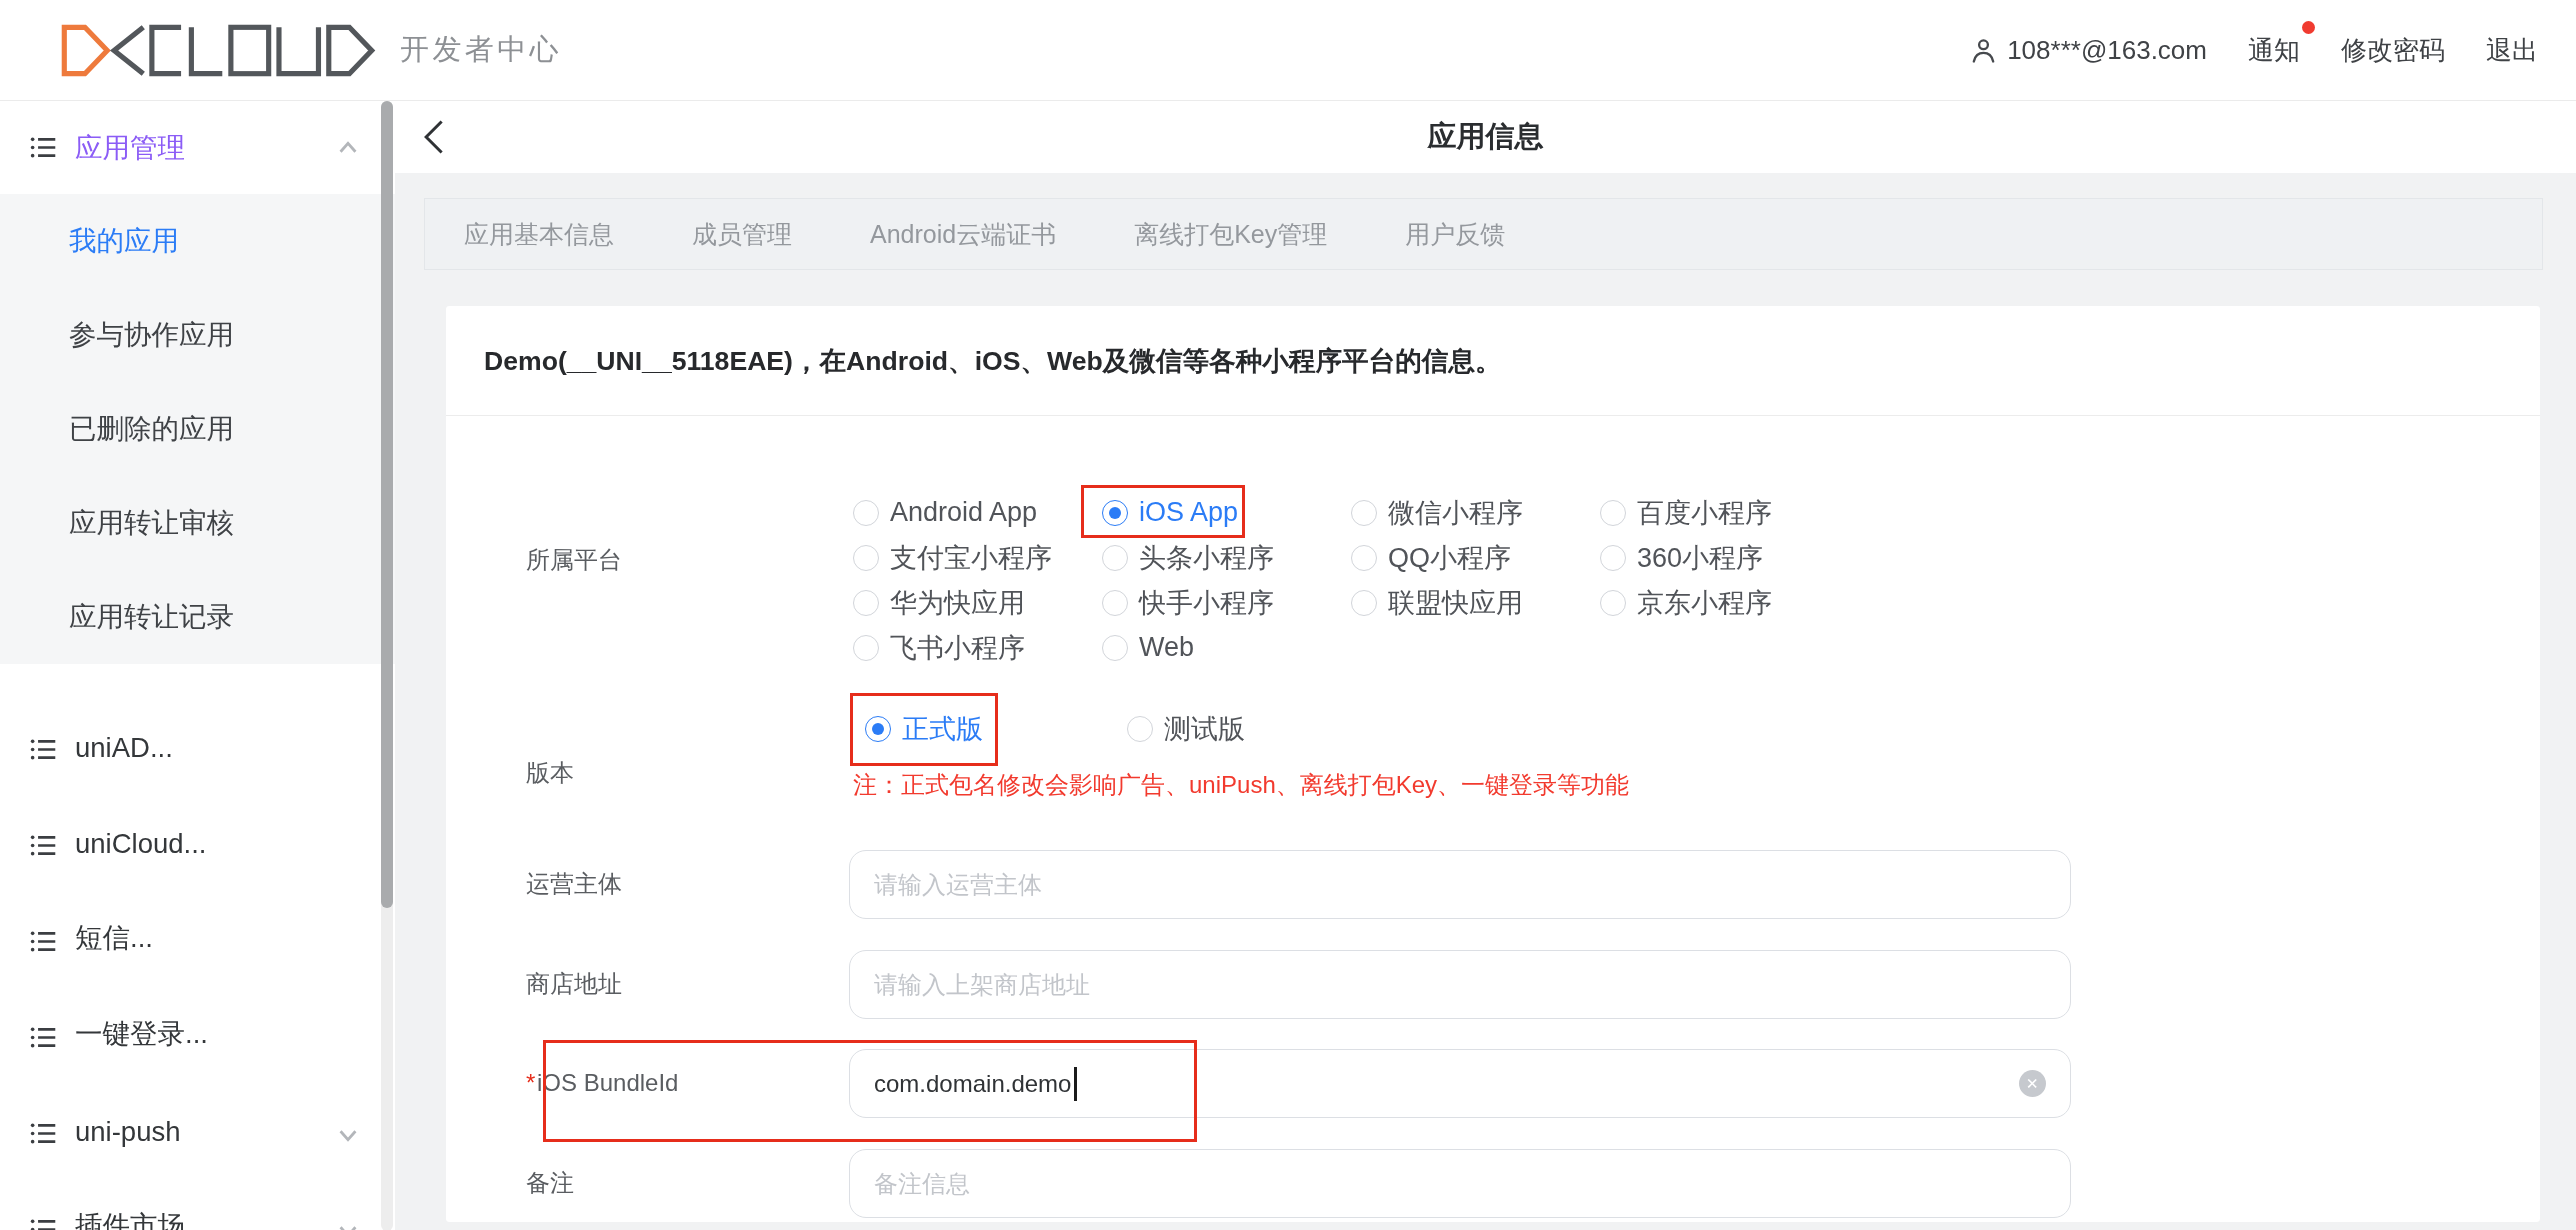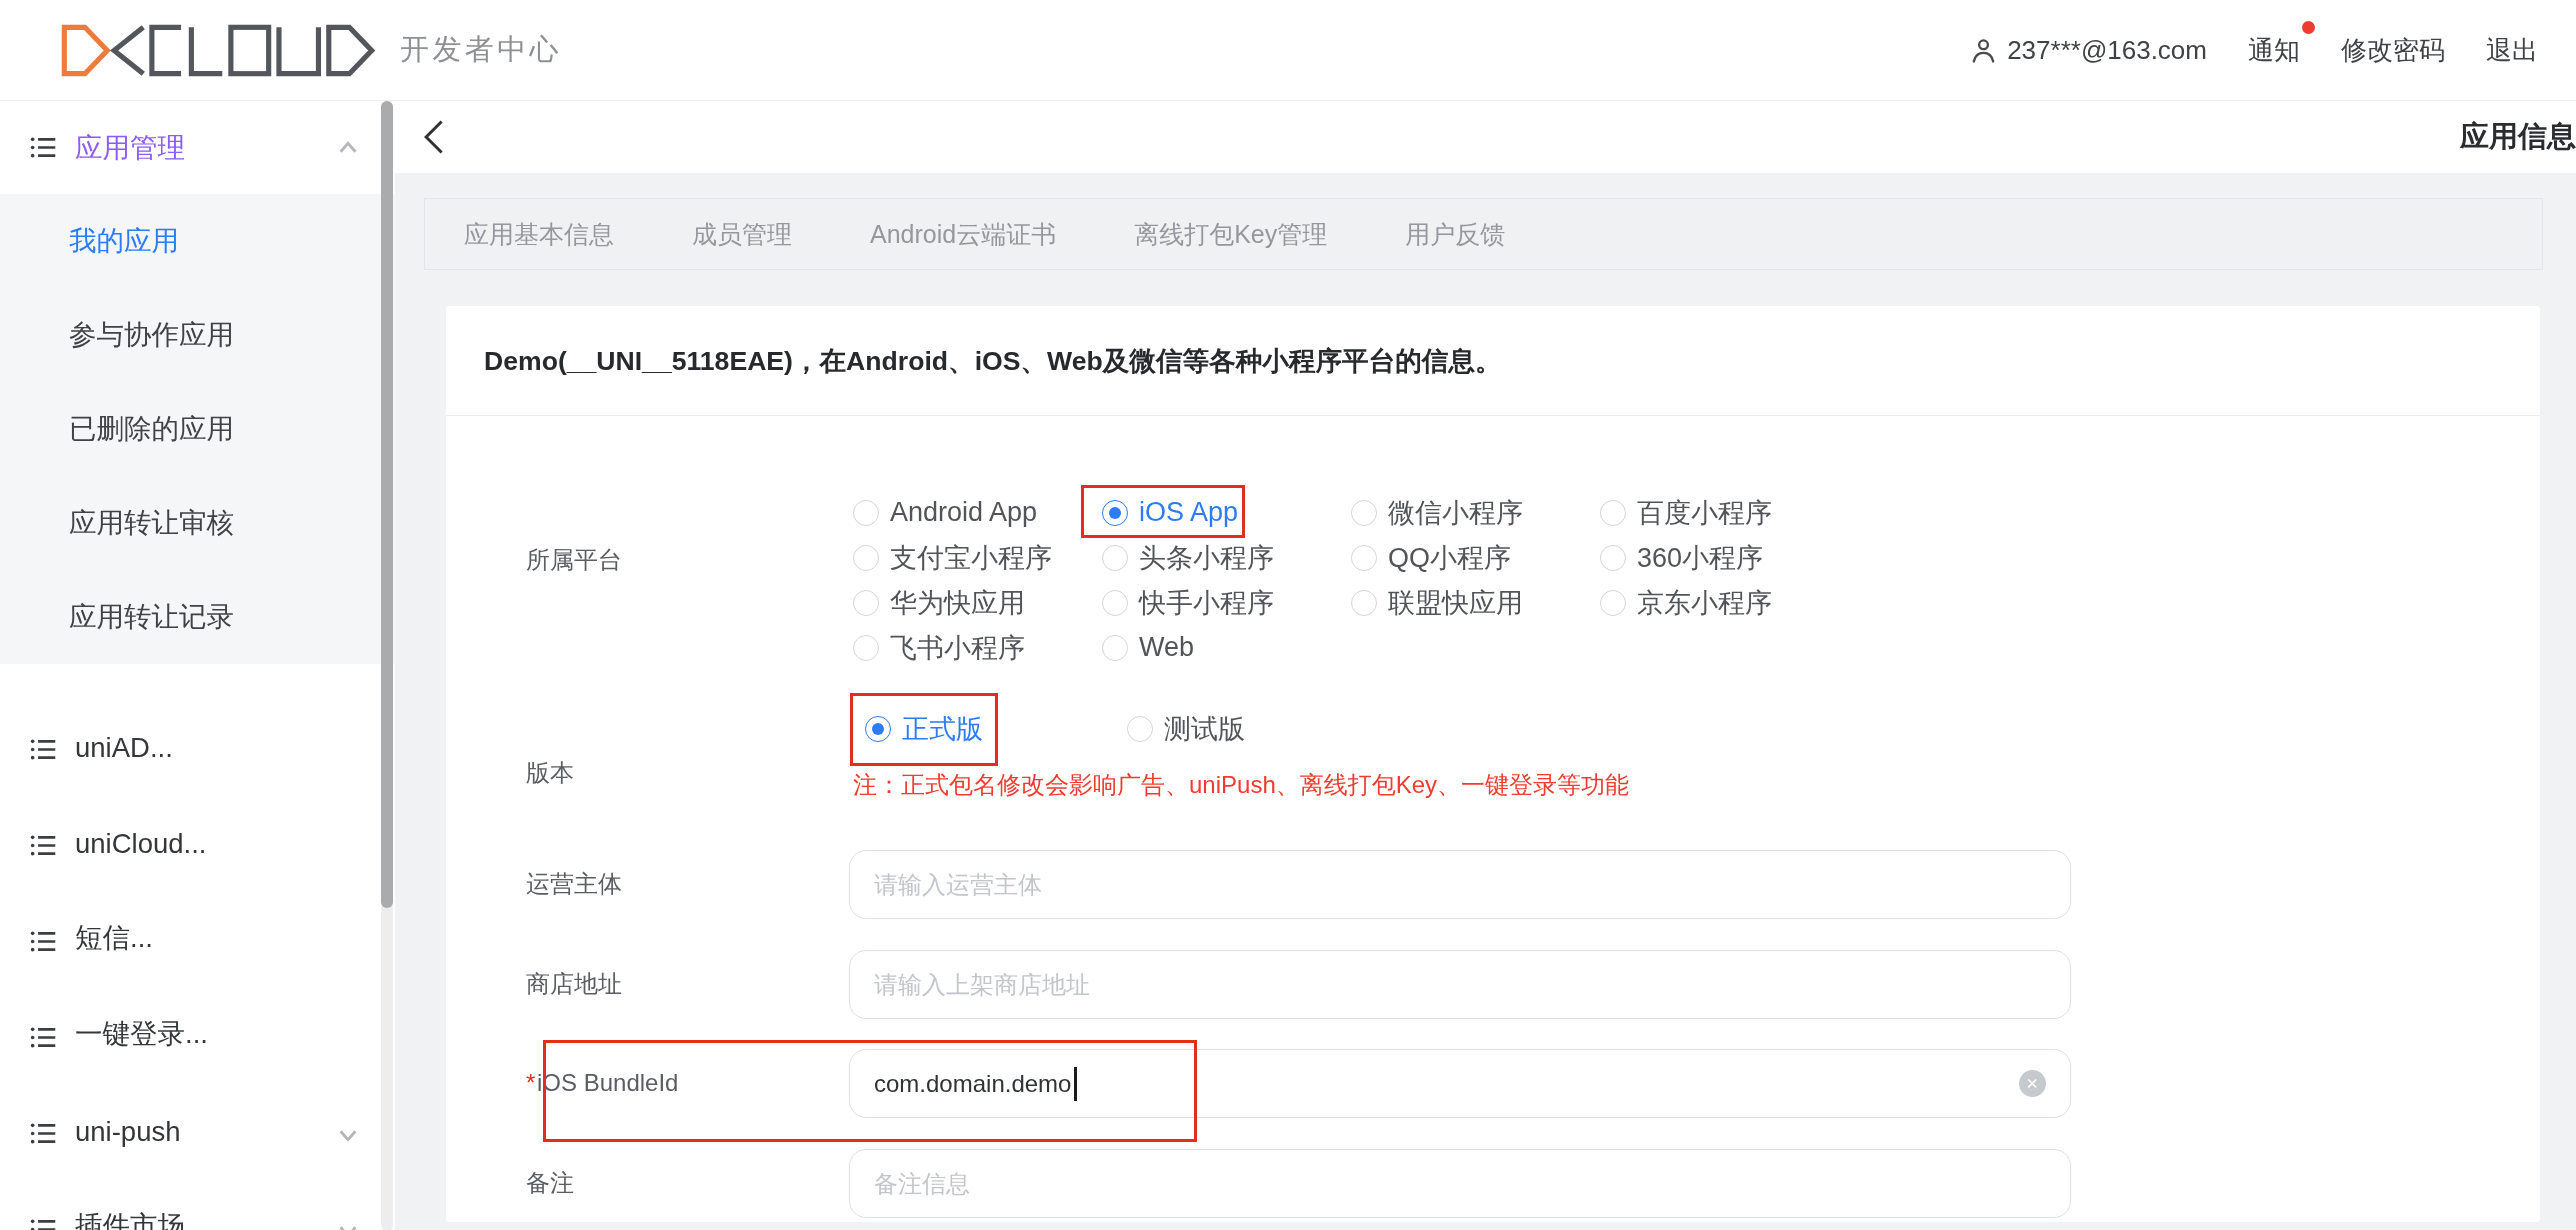--- a/index.html
+++ b/index.html
@@ -28,21 +28,21 @@
   .side-submenu{background:#f5f6f7;}
   .side-sub-item{height:94px;display:flex;align-items:center;padding-left:69px;font-size:27.5px;color:#3f4246;cursor:pointer;}
   .side-sub-item.active{color:var(--accent);}
   .side-list{margin-top:4.3px;}
   .side-item{height:96px;display:flex;align-items:flex-end;gap:17px;padding:0 34px 0 29px;
     font-size:27.5px;color:#34373a;cursor:pointer;}
   .side-item .chev{margin-left:auto;}
 
   
   .main{position:absolute;top:101px;left:395px;right:0;bottom:0;background:#f1f2f3;}
-  .page-header{height:72px;background:#fff;position:relative;display:flex;align-items:center;justify-content:flex-end;}
+  .page-header{height:72px;background:#fff;position:relative;display:flex;align-items:center;justify-content:center;}
   .back-btn{position:absolute;left:26px;top:50%;transform:translateY(-50%);cursor:pointer;display:flex;}
   .page-title{font-size:29px;font-weight:bold;color:#2a2d30;}
 
   .tabs{position:absolute;left:29px;top:97px;right:33px;height:72px;background:#eff1f3;
     border:1.7px solid #e3e6e9;display:flex;}
   .tab{padding:0 39px;display:flex;align-items:center;font-size:25px;color:#94989d;cursor:pointer;}
   .tab.active{background:#fff;color:var(--accent);font-weight:bold;
     border-left:1.7px solid #e3e6e9;border-right:1.7px solid #e3e6e9;}
 
   .card{position:absolute;left:51px;top:205px;width:2094px;height:916px;background:#fff;border-radius:3.4px;}
@@ -99,21 +99,21 @@
       <polygon points="313,5 337,5 363,32 337,59 313,59" stroke="#53575b" stroke-width="6"></polygon>
     </svg>
     <span class="logo-text">开发者中心</span>
   </div>
   <div class="topbar-right">
     <div class="account">
       <svg width="31" height="31" viewBox="0 0 24 24" fill="none">
         <circle cx="12" cy="7.6" r="3.4" stroke="#46494d" stroke-width="1.8"></circle>
         <path d="M4.5,20.5 C5.6,15.6 8.6,13.9 12,13.9 C15.4,13.9 18.4,15.6 19.5,20.5" stroke="#46494d" stroke-width="1.8" stroke-linecap="round"></path>
       </svg>
-      <span>237***@163.com</span>
+      <span>108***@163.com</span>
     </div>
     <div class="notice">
       <span>通知</span>
       <span class="dot"></span>
     </div>
     <div class="toplink">修改密码</div>
     <div class="toplink">退出</div>
   </div>
 </div>
 

